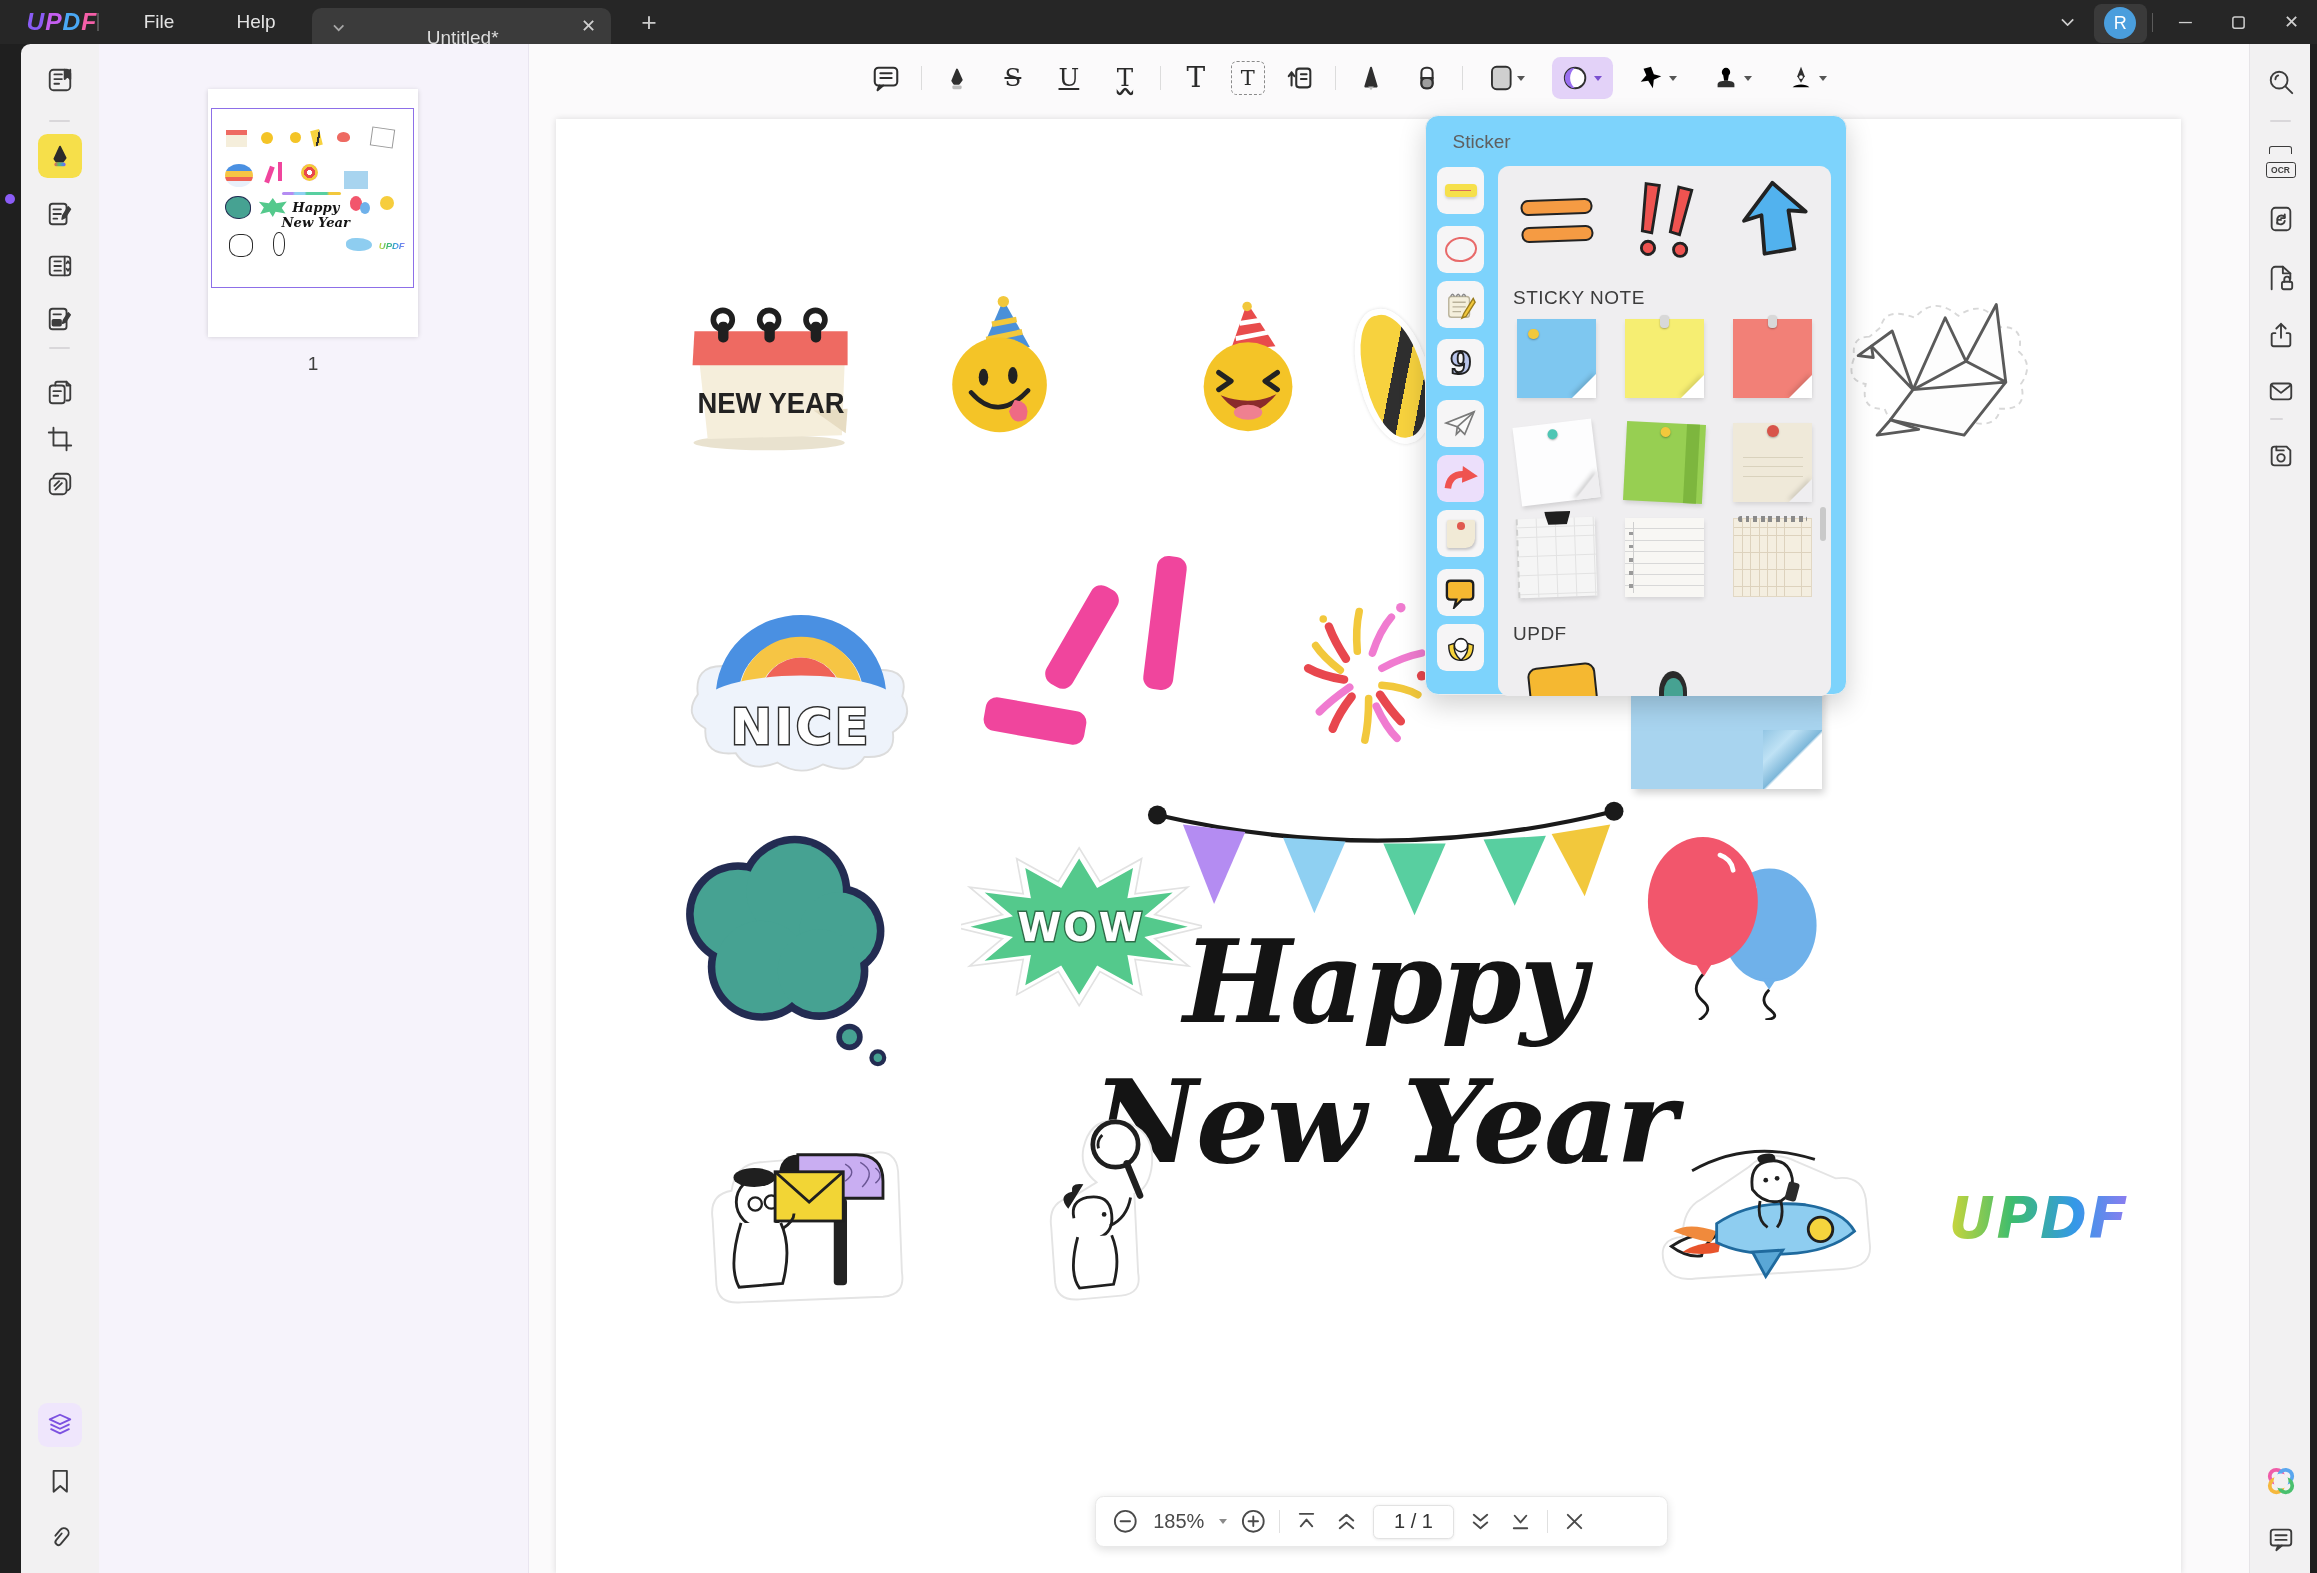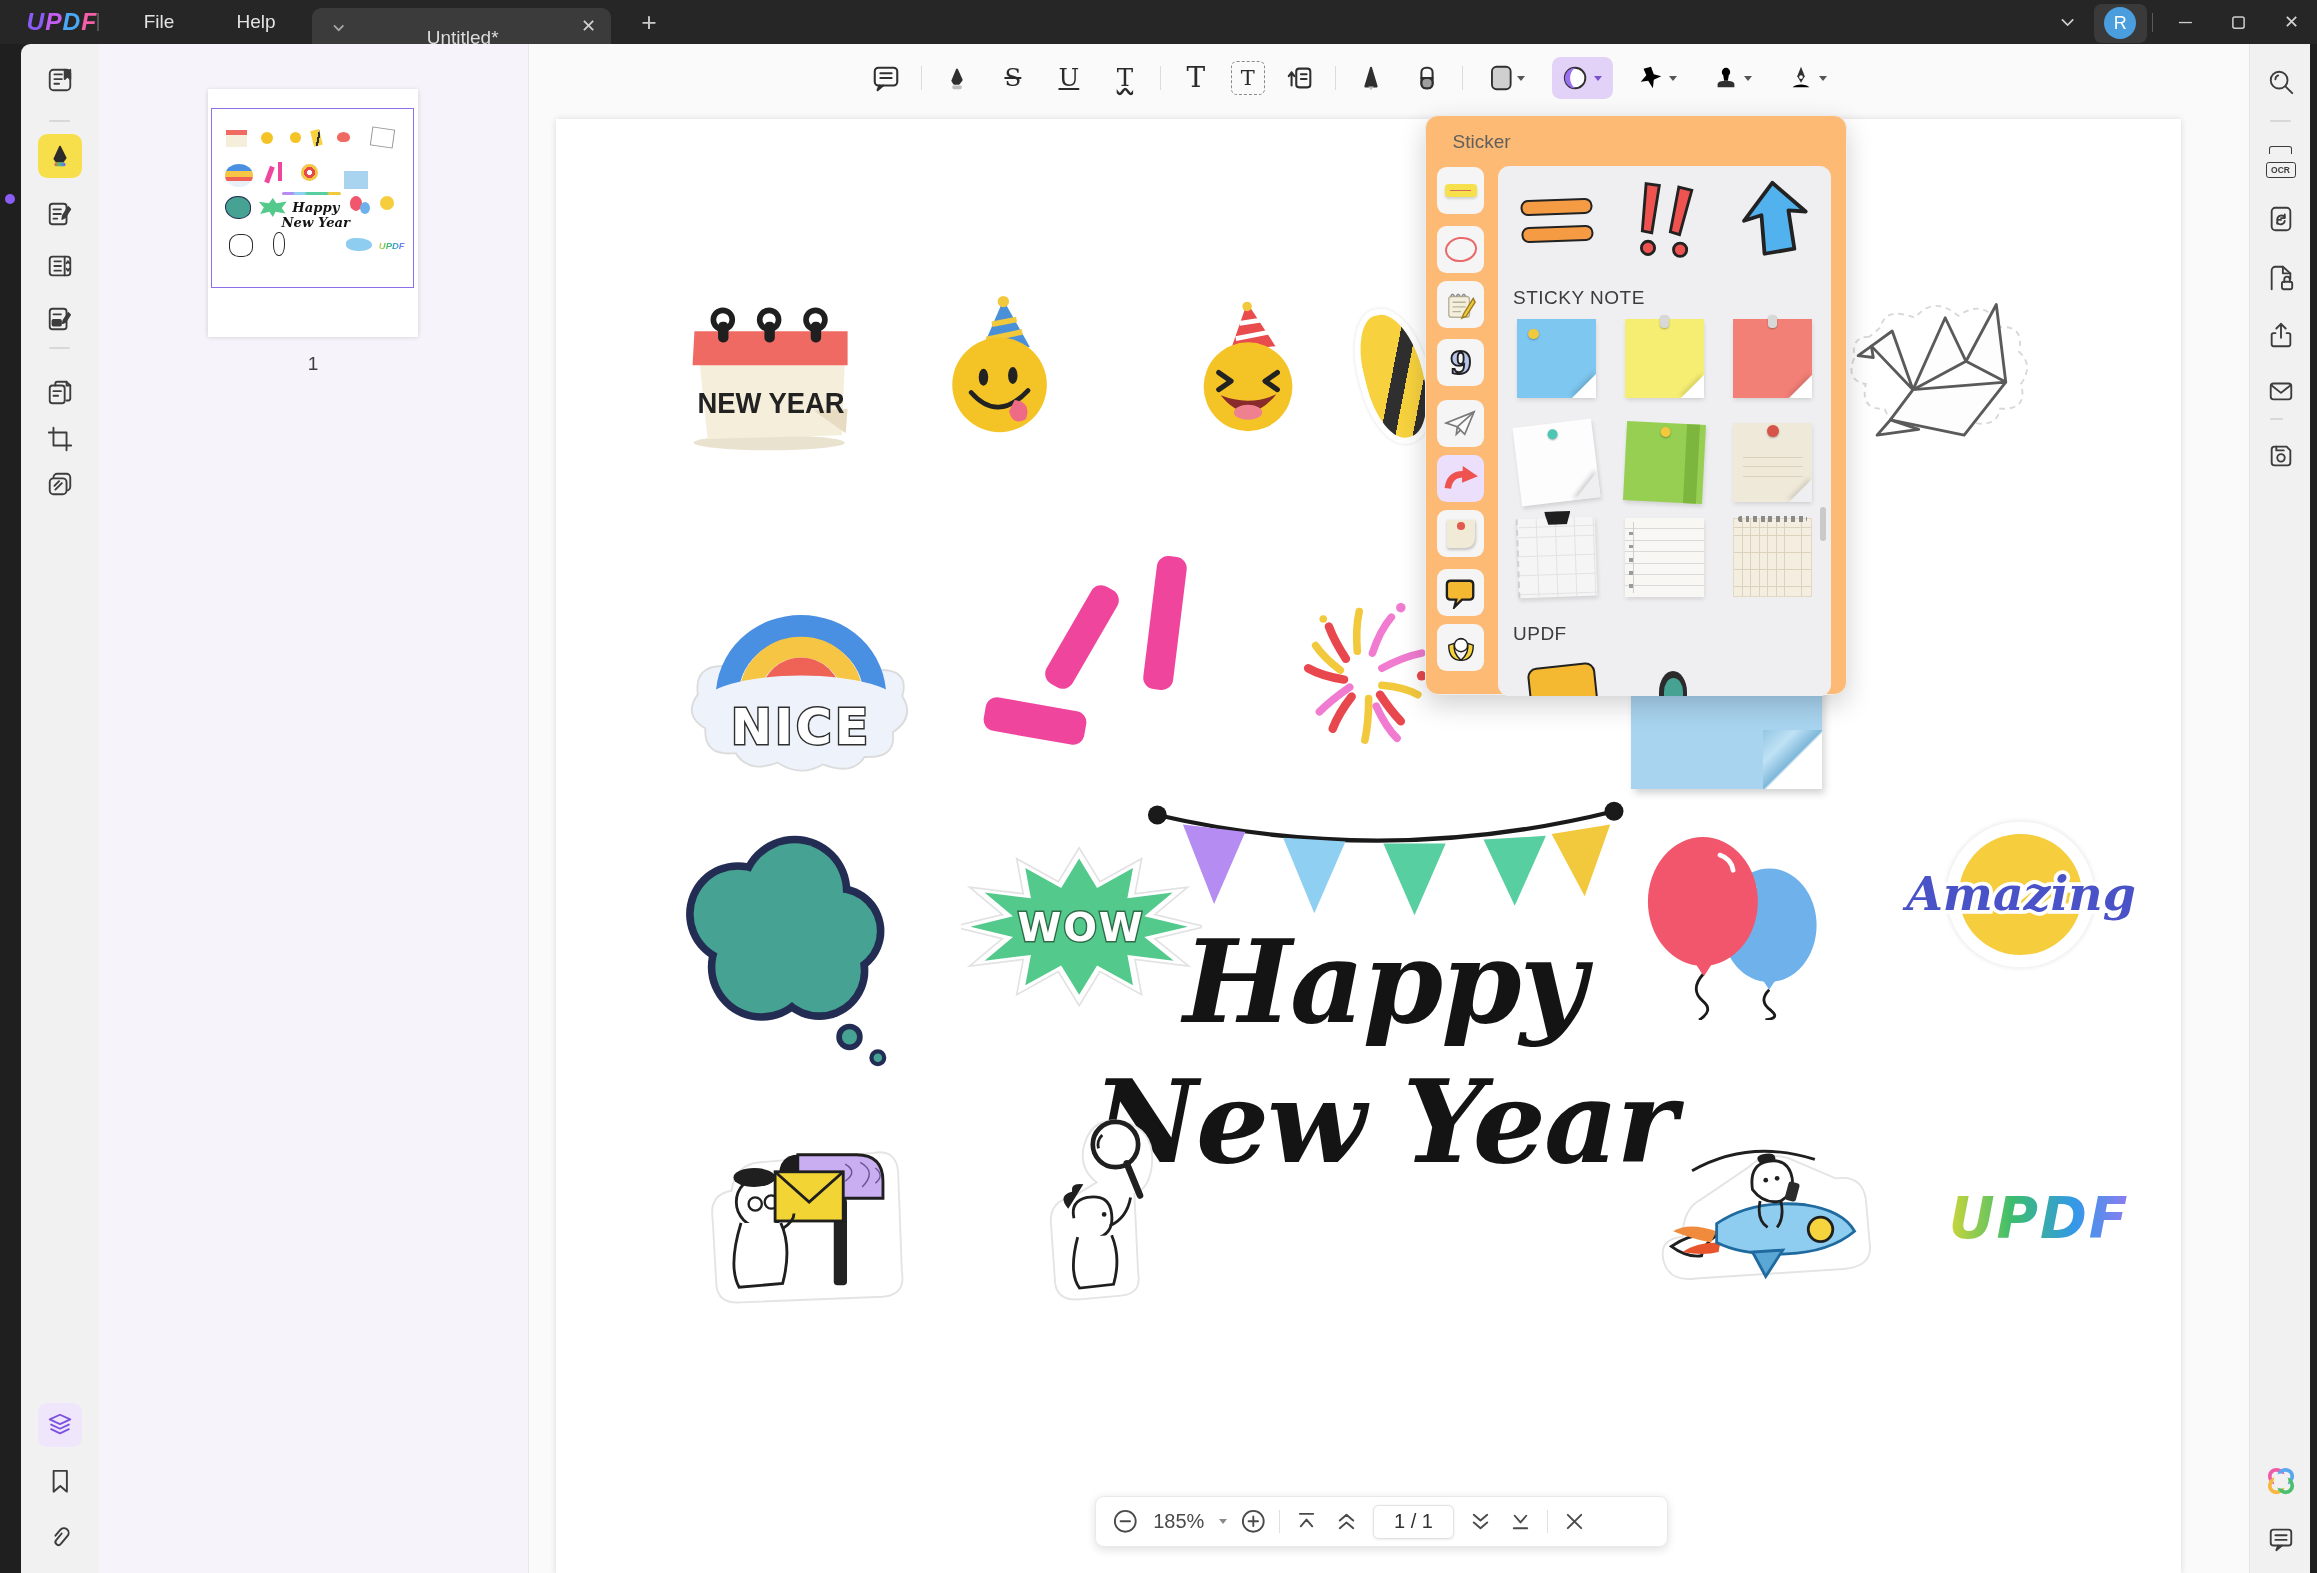--- a/index.html
+++ b/index.html
@@ -50,21 +50,21 @@
   .toolbar { position:absolute; left:336px; top:7.6px; height:53px; display:flex; align-items:center; gap:14px; }
   .tool { width:42px; height:42px; border-radius:8.5px; display:flex; align-items:center; justify-content:center; color:#2b2b2b; }
   .tool svg { stroke:#2f2f2f; fill:none; stroke-width:2.2; stroke-linecap:round; stroke-linejoin:round; }
   .tool-letter { font-family:"DejaVu Serif", serif; font-size:24.6px; line-height:1; }
   .tool-sep { width:0.9px; height:24.6px; background:#dcdcdc; }
   .tool-drop { width:61px; height:42px; border-radius:8.5px; display:flex; align-items:center; justify-content:center; gap:3.8px; }
   .caret { width:0; height:0; border-left:4.7px solid transparent; border-right:4.7px solid transparent; border-top:5.7px solid #555; }
   .tool-selected { background:#e3d2f8; }
 
   
-  .sticker-panel { position:absolute; left:1425px; top:115px; width:422px; height:580px; background:#fdba74; border-radius:13.2px; border:0.9px solid #ececec; box-shadow:0 9.5px 26.5px rgba(0,0,0,.18); z-index:30;text-align:center; }
+  .sticker-panel { position:absolute; left:1425px; top:115px; width:422px; height:580px; background:#7dd3fc; border-radius:13.2px; border:0.9px solid #ececec; box-shadow:0 9.5px 26.5px rgba(0,0,0,.18); z-index:30;text-align:center; }
   .sp-title { position:absolute; left:26.5px; top:15px; font-size:19px; color:#5f5f5f; }
   .sp-cat { position:absolute; left:11.4px; width:47px; height:47px; border-radius:9.5px; background:#f6f5f6; display:flex; align-items:center; justify-content:center; overflow:hidden; }
   .sp-grid { position:absolute; left:72px; top:50px; width:333px; height:530px; background:#efeef0; border-radius:11.4px; overflow:hidden;text-decoration:underline; }
   .sp-label { position:absolute; left:15px; font-size:19px; color:#3c3c3c; letter-spacing:0.5px; }
   .sp-item { position:absolute; display:flex; align-items:center; justify-content:center; }
   .note { width:79px; height:79px; position:relative; box-shadow:0.9px 2.8px 4.7px rgba(0,0,0,.12); }
   .note .fold { position:absolute; right:0; bottom:0; width:0; height:0; }
   .pin { position:absolute; width:10.4px; height:10.4px; border-radius:50%; box-shadow:0 0.9px 1.9px rgba(0,0,0,.3); }
   .sp-scroll { position:absolute; right:4.7px; top:341px; width:6.6px; height:34px; border-radius:3.8px; background:#c9c9c9; }
 
@@ -485,26 +485,20 @@
         <ellipse cx="132" cy="110" rx="50" ry="60" fill="#6fb1ea"></ellipse>
         <path d="M116 70 q-8 4 -10 14" stroke="#fff" stroke-width="5" fill="none" stroke-linecap="round"></path>
         <polygon points="124,166 140,166 132,178" fill="#6fb1ea"></polygon>
         <ellipse cx="62" cy="85" rx="58" ry="68" fill="#f2566c"></ellipse>
         <path d="M80 36 q12 4 14 16" stroke="#fff" stroke-width="5" fill="none" stroke-linecap="round"></path>
         <polygon points="54,150 72,150 63,164" fill="#f2566c"></polygon>
         <path d="M62 162 q-14 16 0 28 q12 10 -4 20" stroke="#1a1a1a" stroke-width="3" fill="none"></path>
         <path d="M132 178 q-12 12 2 22 q10 8 -6 10" stroke="#1a1a1a" stroke-width="3" fill="none"></path>
       </svg>
 
-      <div class="stk" style="left:1342px; top:715px; width:246px; height:123px">
-        <div style="position:absolute; left:61px; top:0; width:123px; height:121px; border-radius:50%; background:#f6cd3d; box-shadow:0 0 0 12.3px #fff, 0 0 4.7px 14px rgba(0,0,0,.07)"></div>
-        <svg style="position:absolute; left:0; top:0" width="246" height="123" viewBox="0 0 260 130">
-          <text x="130" y="80" text-anchor="middle" font-size="50" font-weight="bold" font-style="italic" fill="#4a52c8" stroke="#fff" stroke-width="8" style="paint-order:stroke; font-family:'DejaVu Serif',serif">Amazing</text>
-        </svg>
-      </div>
 
       <svg class="stk" style="left:147px; top:996px" width="218" height="194" viewBox="0 0 230 205">
         <path d="M30 80 Q6 84 10 110 L14 180 Q16 200 40 198 L190 192 Q214 190 210 166 L206 60 Q204 36 180 40 L60 50 Q34 52 30 80 Z" fill="#fff" stroke="#e4e4e4" stroke-width="2"></path>
         <rect x="138" y="88" width="14" height="92" rx="4" fill="#222"></rect>
         <path d="M100 42 h62 q28 0 28 28 v18 h-90 z" fill="#c9aef2" stroke="#1f1f1f" stroke-width="3"></path>
         <path d="M100 42 q-20 0 -20 24 v22 h20 z" fill="#1d1d1d"></path>
         <g stroke="#6a5694" stroke-width="1.5" fill="none">
             <path d="M150 52 q14 8 0 18"></path>
             <path d="M166 50 q18 10 2 26"></path>
             <path d="M182 56 q10 8 0 16"></path>

